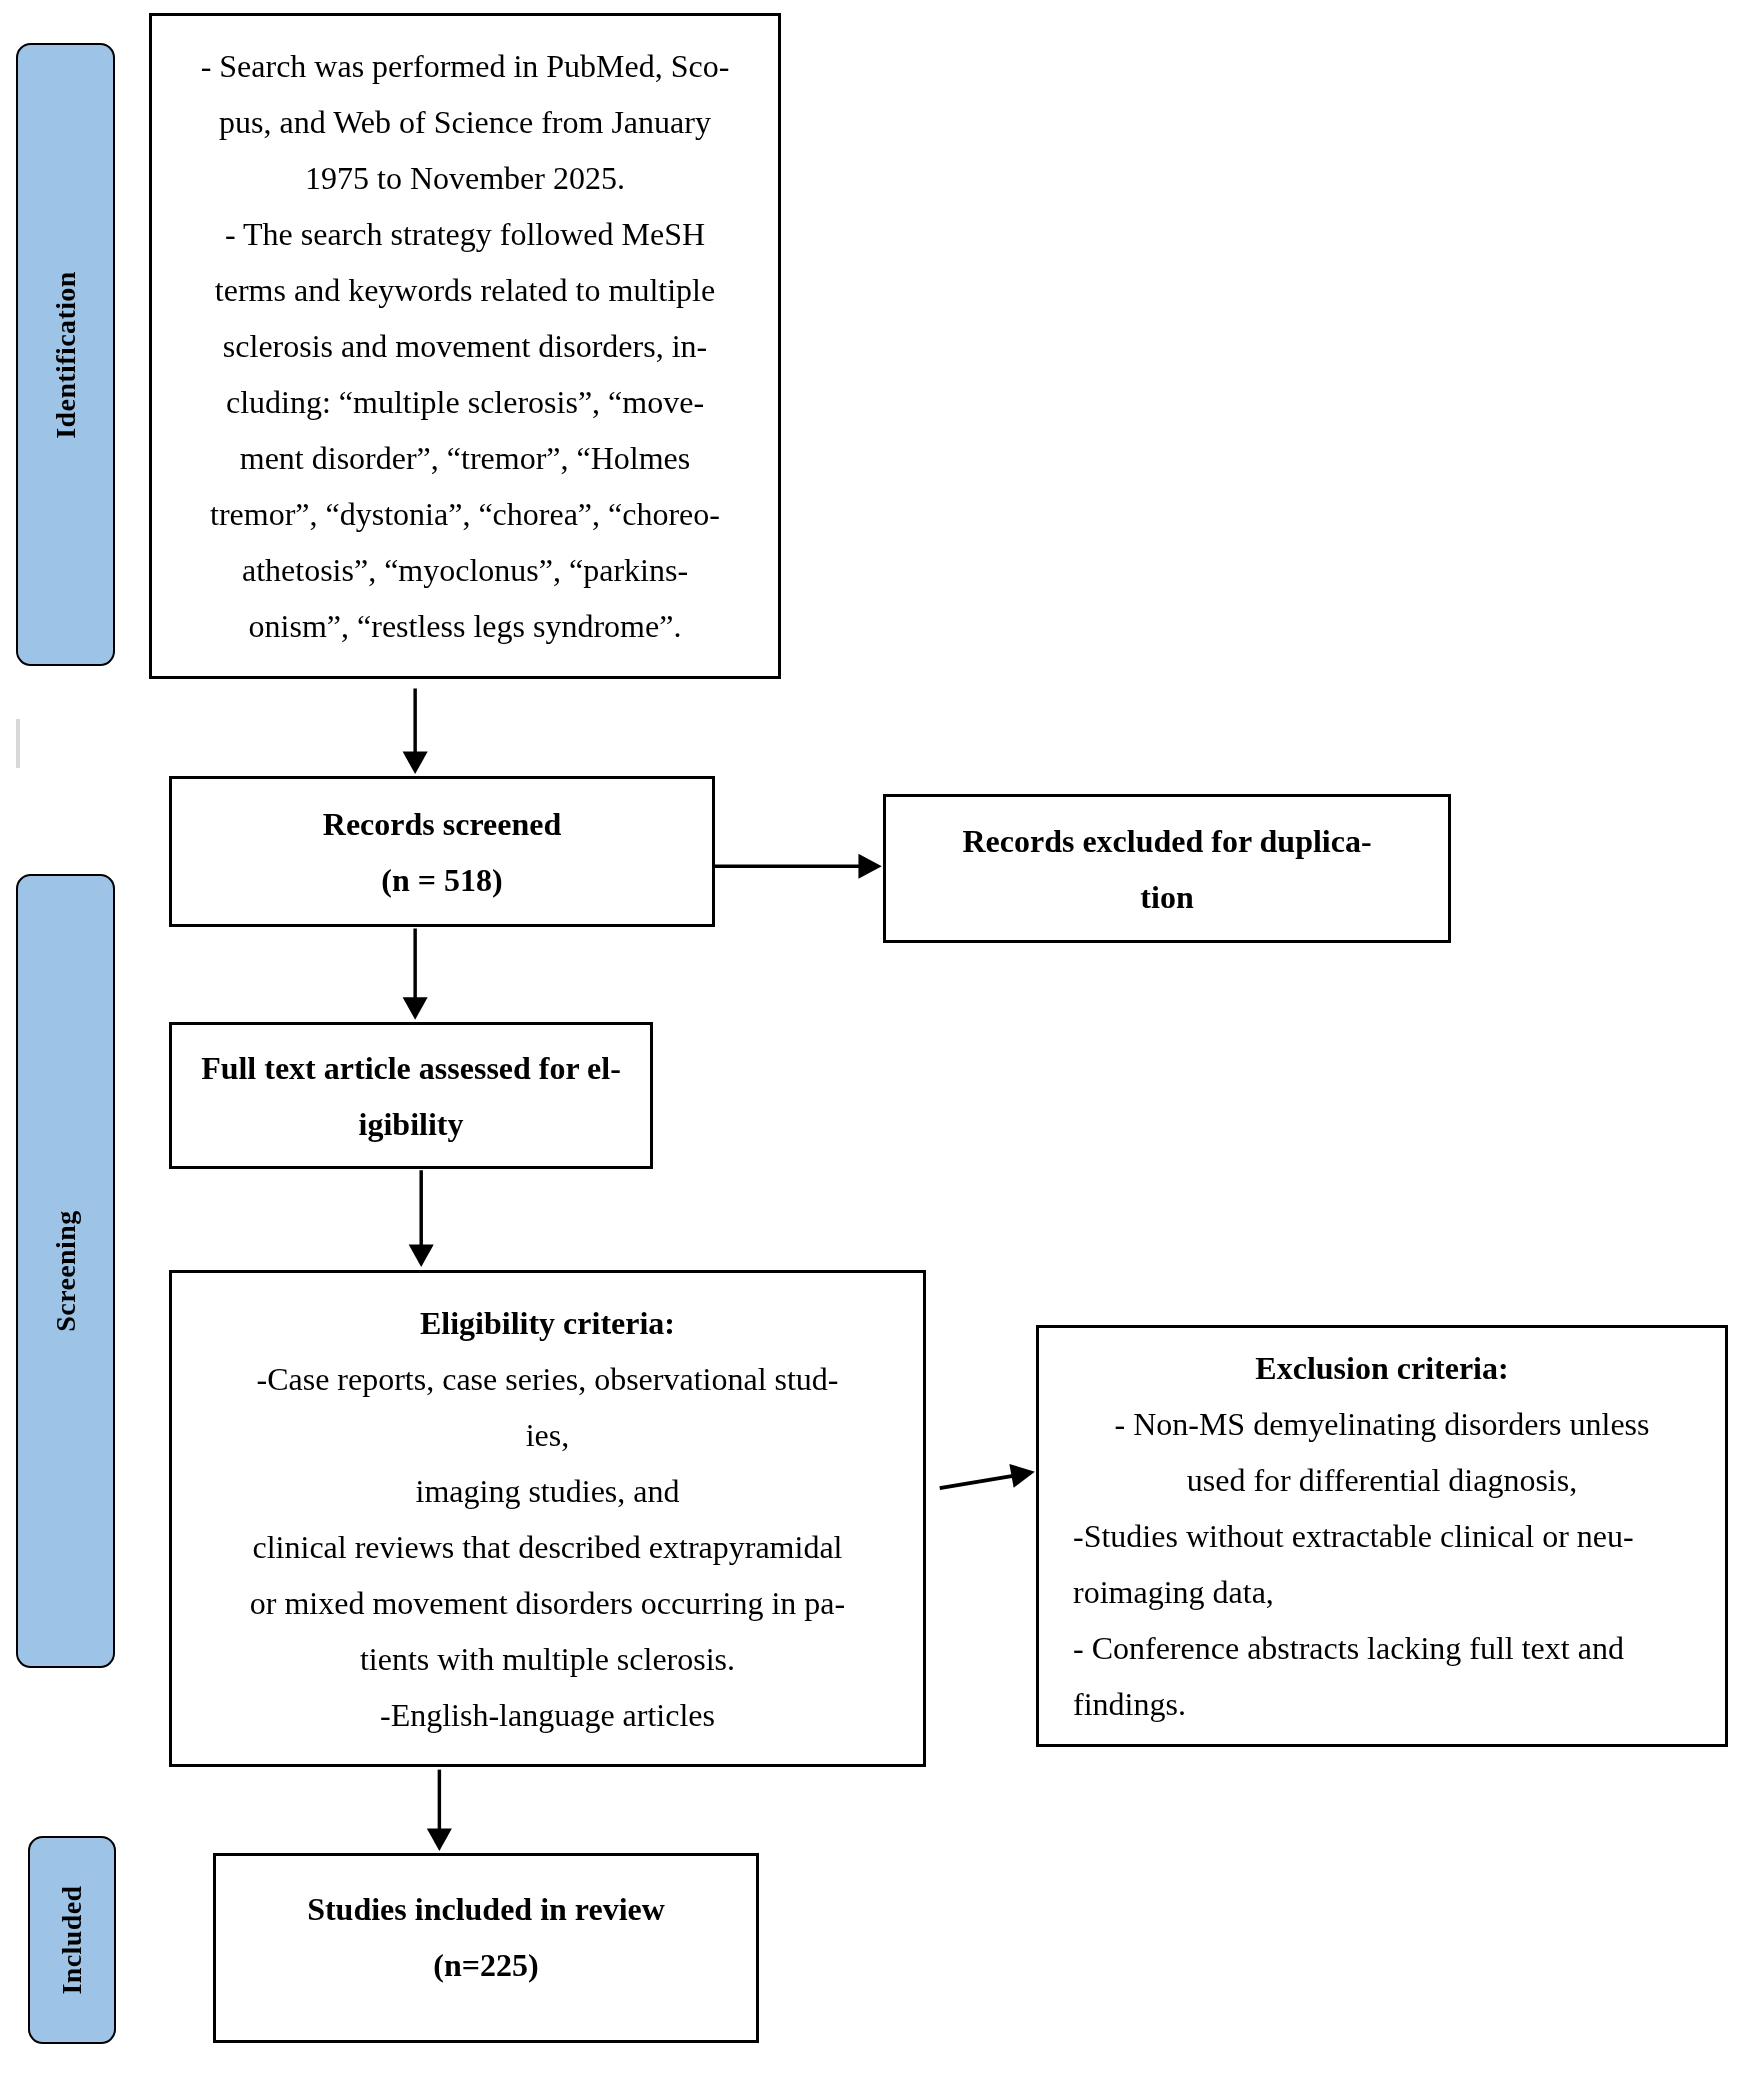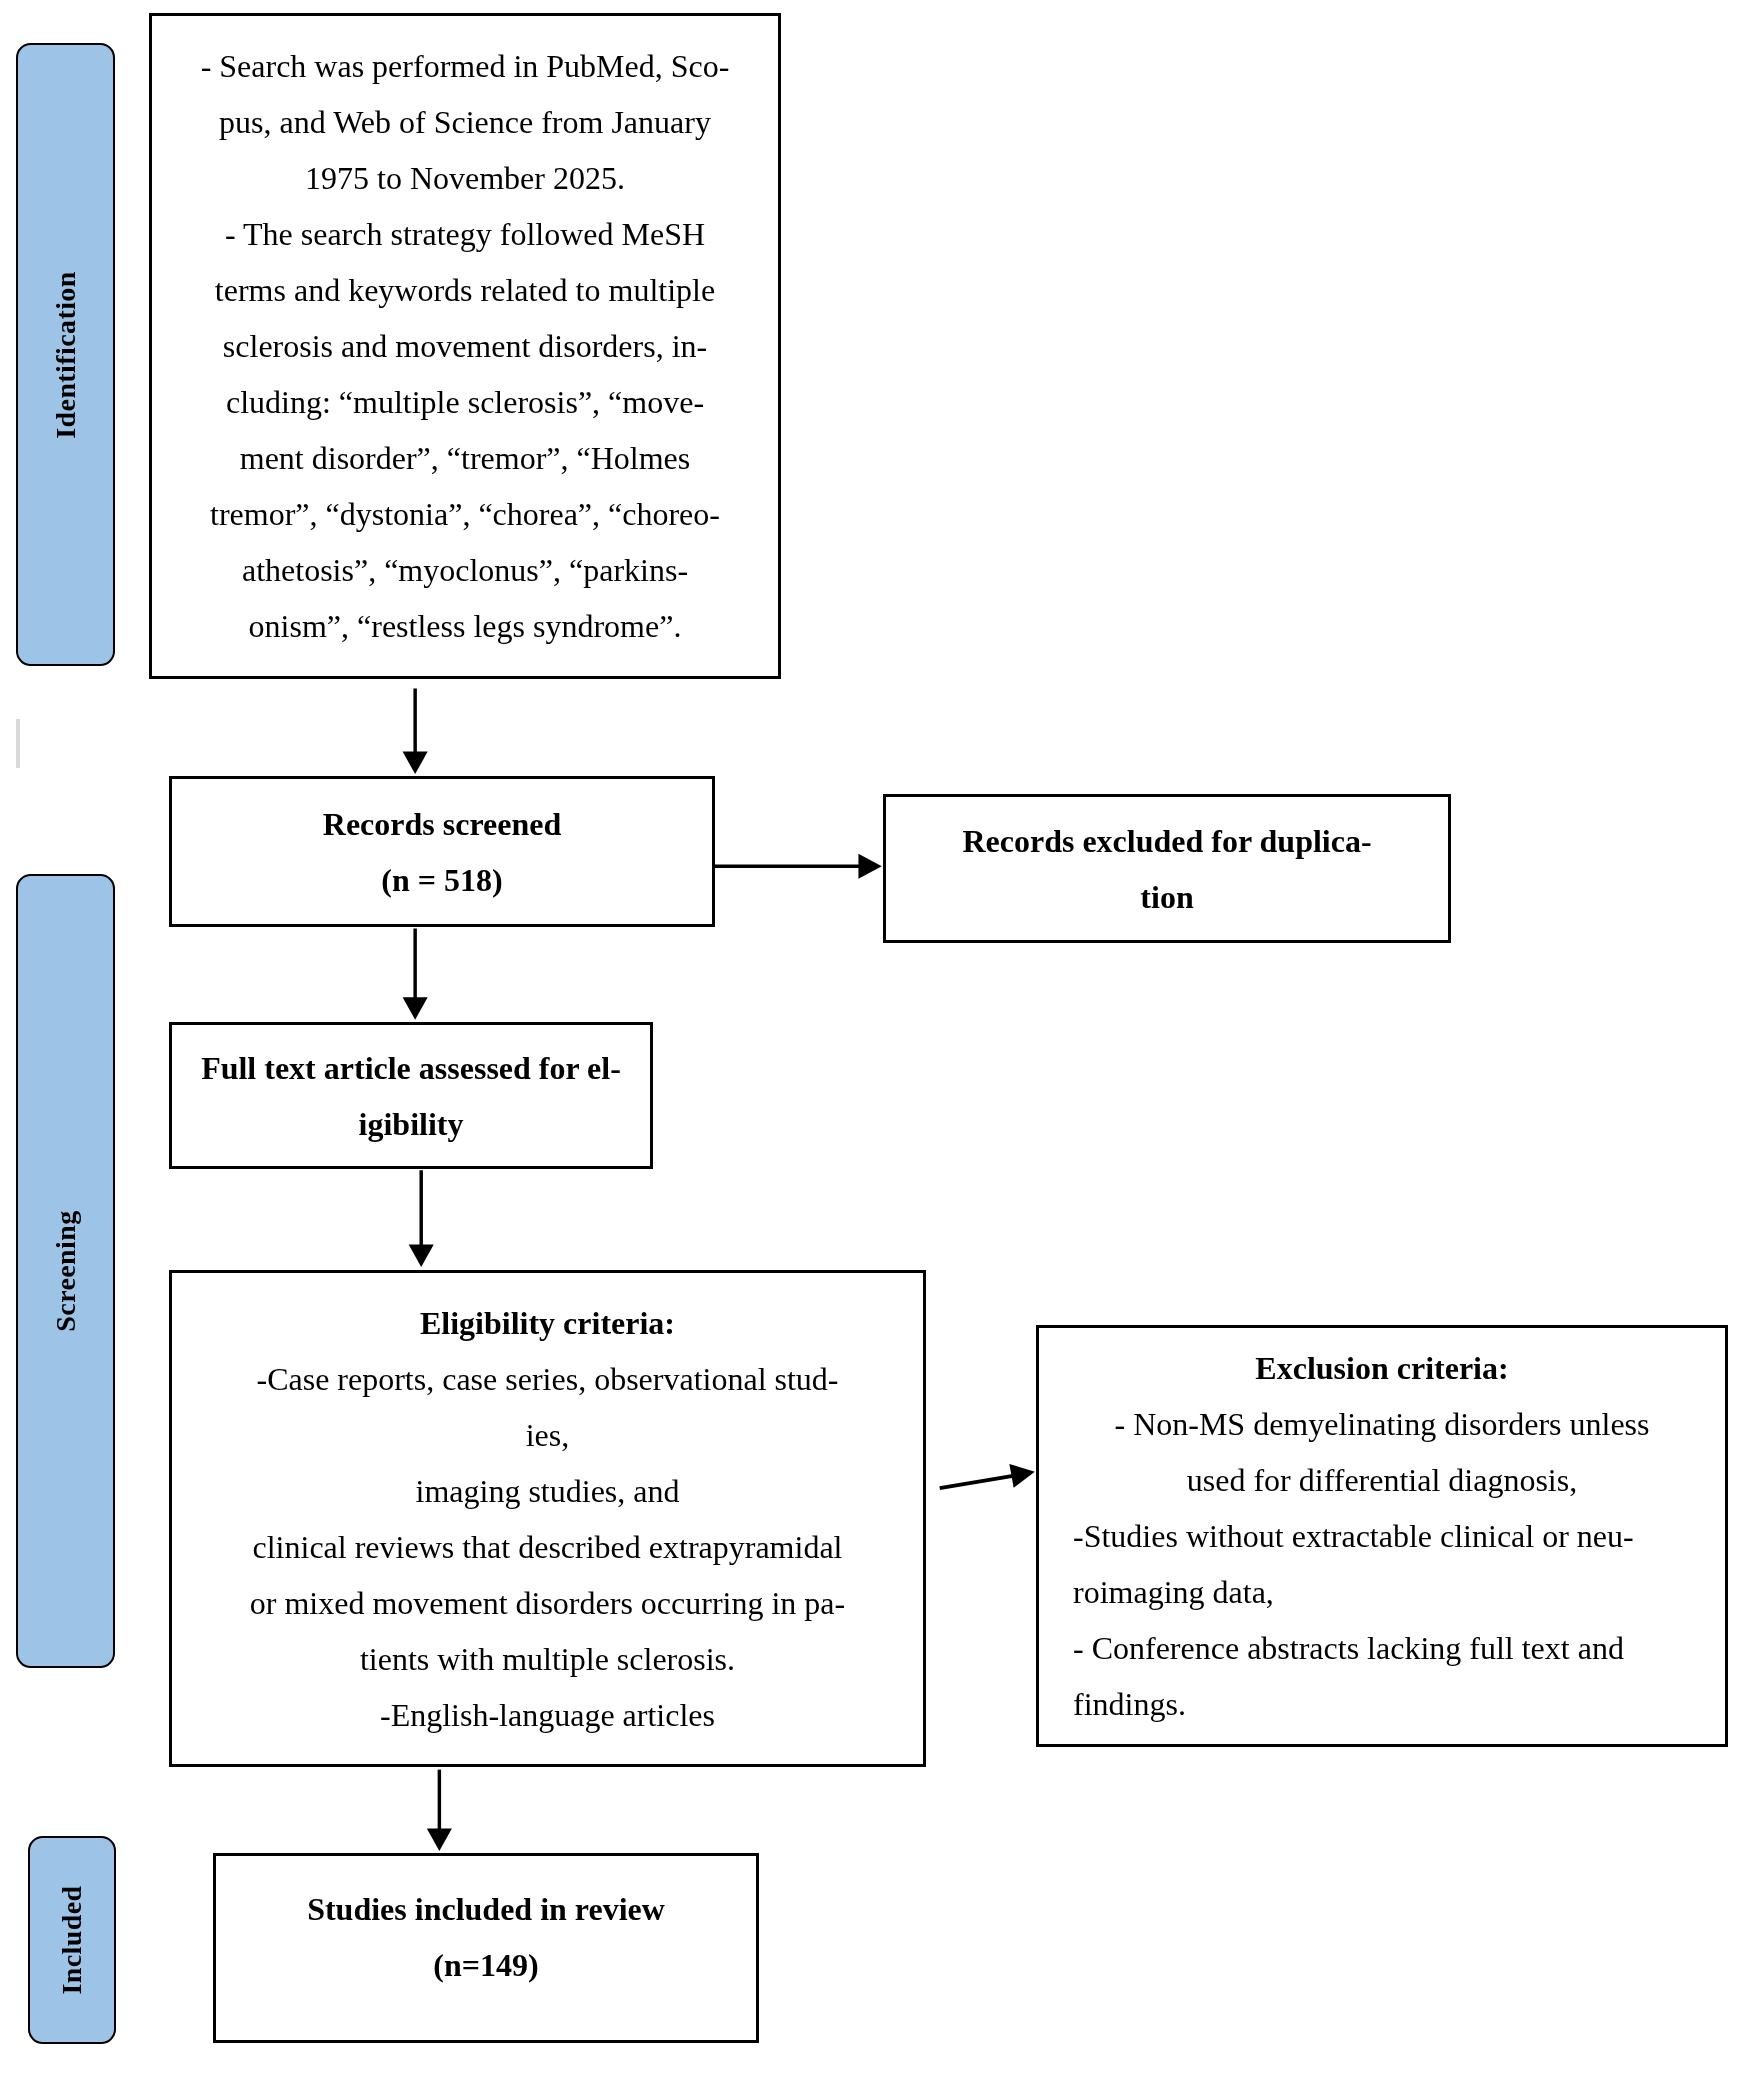--- a/index.html
+++ b/index.html
@@ -91,21 +91,21 @@
   <div class="pre">- Non-MS demyelinating disorders unless
 used for differential diagnosis,</div>
   <div class="pre leftblock">-Studies without extractable clinical or neu-
 roimaging data,
 - Conference abstracts lacking full text and
 findings.</div>
 </div>
 
 <div class="box toppad" style="left:169px;top:1853px;width:546px;height:190px;margin-left:44px;">
   <div class="bold">Studies included in review</div>
-  <div class="bold">(n=149)</div>
+  <div class="bold">(n=225)</div>
 </div>
 
 <svg id="arrow-layer" xmlns="http://www.w3.org/2000/svg" viewBox="0 0 4047 4849" width="1751" height="2097">
 
   <g>
     <line x1="959" y1="1592" x2="959" y2="1742" stroke="#000" stroke-width="8"></line>
     <polygon points="959,1790 930,1738 988,1738" fill="#000"></polygon>
   </g>
 
   <g>

